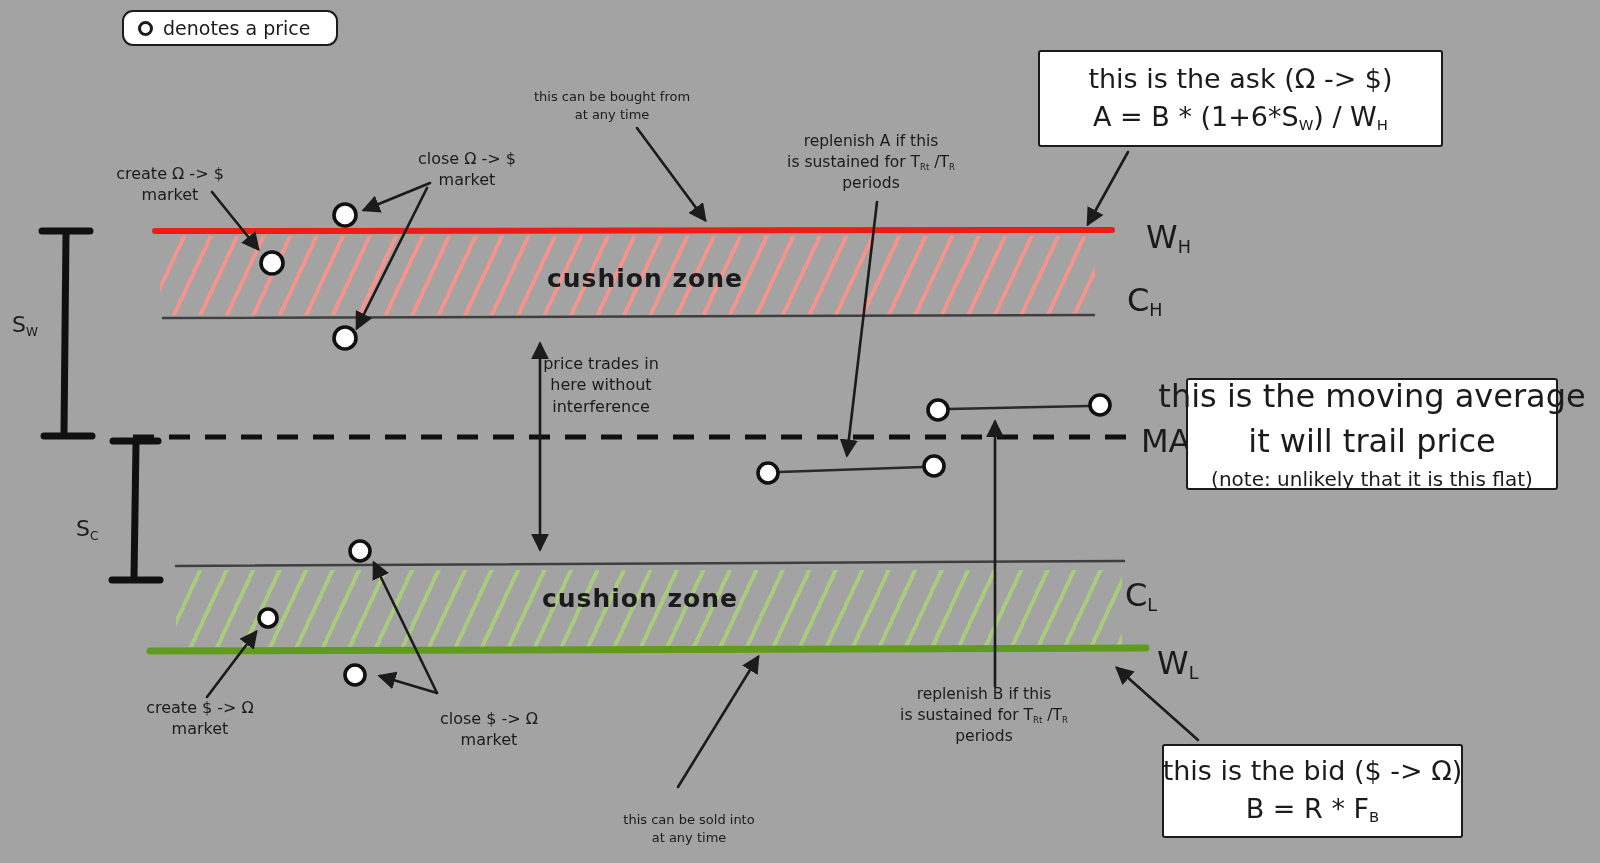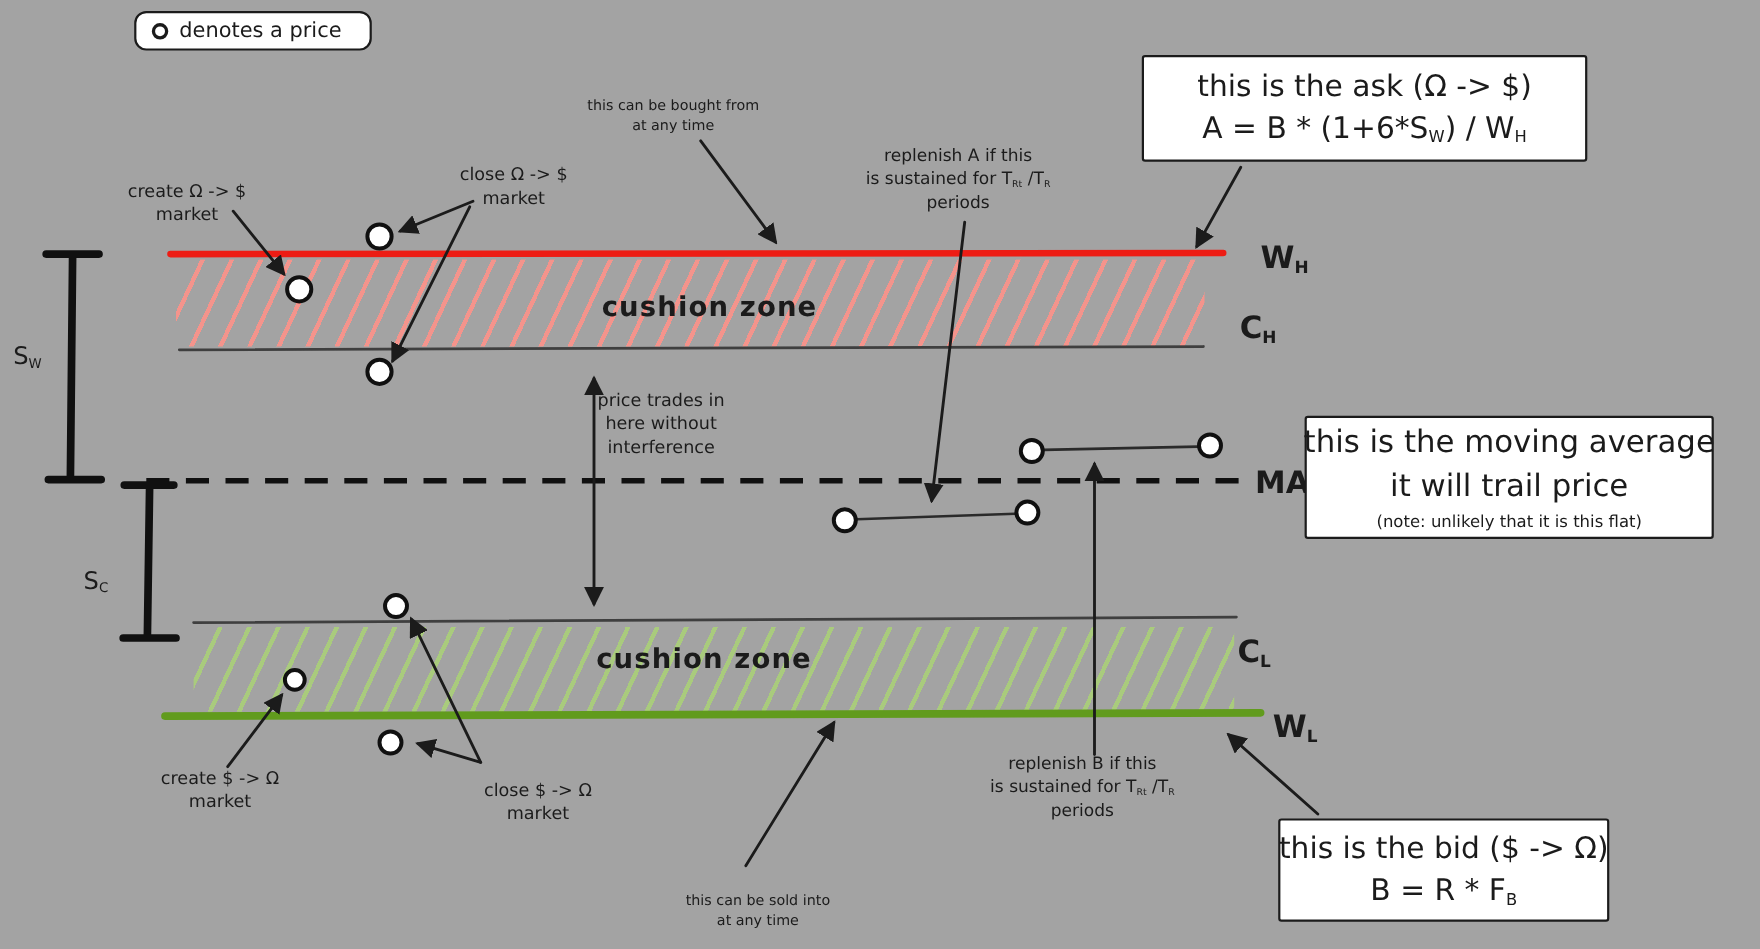--- a/index.html
+++ b/index.html
@@ -29,36 +29,36 @@
   .arrow{stroke:var(--ink);stroke-width:2.6;stroke-linecap:round;fill:none;}
   .seg{stroke:#2a2a2a;stroke-width:2.4;stroke-linecap:round;}
   .price{fill:#ffffff;stroke:#101010;stroke-width:3.6;}
   #ah path{fill:var(--ink);}
   .ann{position:absolute;z-index:2;transform:translateX(-50%);text-align:center;
     font-size:16px;line-height:1.33;white-space:nowrap;color:var(--ink);}
   .ann.lg{font-size:13px;line-height:1.4;margin-top:24px;}
   .ann.sm{font-size:15.5px;line-height:1.35;}
   .zone-label{position:absolute;z-index:2;transform:translateX(-50%);font-size:25px;
     font-weight:600;letter-spacing:1px;white-space:nowrap;}
-  .axis{position:absolute;z-index:2;font-size:28px;font-weight:700;white-space:nowrap;}
+  .axis{position:absolute;z-index:2;font-size:32px;font-weight:400;white-space:nowrap;}
   .span-label{position:absolute;z-index:2;font-size:22px;font-weight:400;white-space:nowrap;}
   .sub{font-size:0.55em;vertical-align:-0.3em;font-weight:inherit;}
 
   .legend{position:absolute;z-index:2;left:122px;top:10px;width:216px;height:36px;
     border:2.5px solid var(--ink);border-radius:11px;background:#fff;
     display:flex;align-items:center;gap:10px;padding-left:14px;}
   .legend-circle{width:15px;height:15px;border:3.2px solid var(--ink);border-radius:50%;flex:none;}
   .legend-text{font-size:19px;white-space:nowrap;}
 
   .box{position:absolute;z-index:2;border:2.5px solid var(--ink);border-radius:3px;background:#fff;
     display:flex;flex-direction:column;justify-content:center;align-items:center;gap:7px;text-align:left;}
   .box-title{font-size:27px;white-space:nowrap;}
   .box-formula{font-size:27px;white-space:nowrap;}
-  #ma-box .box-line{font-size:28px;white-space:nowrap;}
-  #ma-box .box-note{font-size:15px;white-space:nowrap;}
+  #ma-box .box-line{font-size:32px;white-space:nowrap;}
+  #ma-box .box-note{font-size:20px;white-space:nowrap;}
 </style>
 </head>
 <body>
 
 <div id="stage">
 
   <div id="hatch-high" class="hatch"></div>
   <div id="hatch-low" class="hatch"></div>
 
   <svg class="overlay" width="1600" height="863" viewBox="0 0 1600 863">

